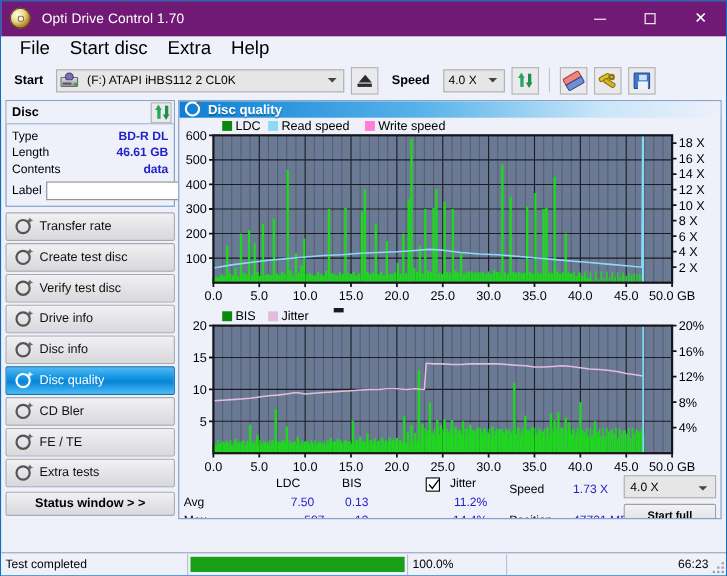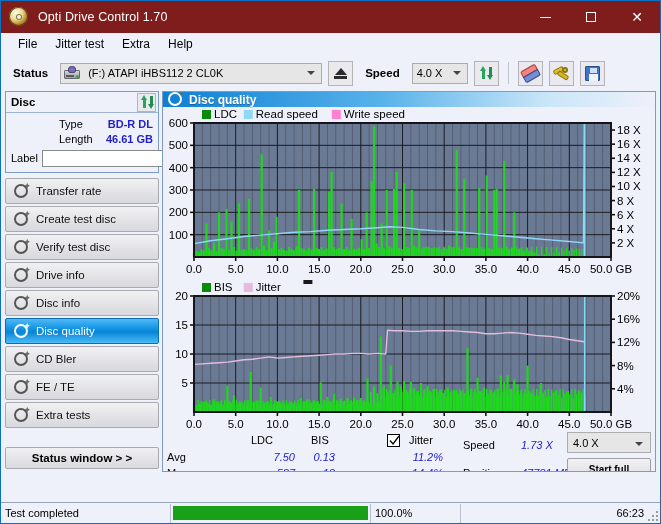--- a/index.html
+++ b/index.html
@@ -13,41 +13,41 @@
   #app{
     position:relative;width:661px;height:524px;
     background:#eef0fa;
     border:1px solid #0b6fc4;
     box-sizing:border-box;
     overflow:hidden;
   }
 
   
   .titlebar{
-    height:32px;background:#7f1d1d;display:flex;align-items:center;
+    height:32px;background:#701a75;display:flex;align-items:center;
     position:relative;
   }
   .tb-icon{width:22px;height:22px;margin-left:7px;margin-right:8px;position:relative;flex:0 0 auto;}
   .tb-icon .disc{
     position:absolute;left:1px;top:1px;width:19px;height:19px;border-radius:50%;
     background:radial-gradient(circle at 35% 32%,#fdfde8 0%,#e8d98a 38%,#b98c2f 62%,#6b4a16 100%);
     box-shadow:inset 0 0 0 1px #5a4010;
   }
   .tb-icon .hole{position:absolute;left:7.5px;top:7.5px;width:6px;height:6px;border-radius:50%;background:#f0f0f0;box-shadow:inset 0 0 0 1px #8d7430;}
   .tb-title{color:#fff;font-size:12.5px;letter-spacing:.1px;}
   .tb-btns{position:absolute;right:0;top:0;height:32px;display:flex;}
   .tb-btn{width:46px;height:32px;display:flex;align-items:center;justify-content:center;color:#fff;font-size:12px;}
   .glyph-min{display:block;width:11px;height:1px;background:#fff;}
   .glyph-max{display:block;width:10px;height:10px;border:1px solid #fff;box-sizing:border-box;}
   .glyph-close{display:block;font-size:14px;line-height:14px;font-family:"DejaVu Sans",sans-serif;}
 
   
   .menubar{height:22px;background:#eef0fa;display:flex;align-items:center;padding-left:8px;gap:0px;
     border-bottom:0px;}
-  .menuitem{padding:2px 9px;font-size:12px;color:#000;}
+  .menuitem{padding:2px 9px;font-size:17px;color:#000;}
 
   
   .toolbar{height:36px;background:#eef0fa;display:flex;align-items:center;padding:0 6px;gap:6px;}
   .tb-label{font-size:11.5px;font-weight:bold;color:#000;margin-left:6px;margin-right:6px;}
   .combo{
     height:21px;background:#e6e6e6;border:1px solid #adadad;box-sizing:border-box;
     display:flex;align-items:center;position:relative;font-size:11px;color:#000;
   }
   .combo .cb-text{padding-left:4px;white-space:nowrap;overflow:hidden;text-align:right;}
   .combo .cb-arrow{
@@ -101,21 +101,21 @@
   
   .left{width:158px;flex:0 0 158px;display:flex;flex-direction:column;padding-left:4px;box-sizing:border-box;}
   .disc-panel{border:1px solid #7a9cc6;background:#eef0fa;box-sizing:border-box;}
   .disc-head{
     height:20px;display:flex;align-items:center;justify-content:space-between;
     border-bottom:1px solid #9fb4d2;padding:0 2px 0 5px;background:#eef0fa;
   }
   .disc-head .t{font-weight:bold;font-size:11.5px;}
   .disc-rows{padding:3px 5px 4px 5px;}
   .drow{display:flex;justify-content:space-between;align-items:center;height:15px;font-size:11px;}
-  .drow .k{color:#000;margin-left:48px;}
+  .drow .k{color:#000;}
   .drow .v{color:#2222c8;font-weight:bold;}
   .labelrow{display:flex;align-items:center;gap:4px;margin-top:2px;height:20px;}
   .labelrow .k{font-size:11px;}
   .label-input{flex:1;height:17px;background:#fff;border:1px solid #8a8a8a;box-sizing:border-box;}
   .cdbtn{width:19px;height:19px;border:1px solid #b4b4b4;background:#e9e9ee;display:flex;align-items:center;justify-content:center;box-sizing:border-box;}
   .cdsm{width:13px;height:13px;border-radius:50%;background:radial-gradient(circle at 36% 32%,#fdfde8 0%,#e6d87f 40%,#c3a63c 70%,#8a6c1f 100%);position:relative;}
   .cdsm:after{content:"";position:absolute;left:4.5px;top:4.5px;width:4px;height:4px;border-radius:50%;background:#f3f3f3;}
 
   .navlist{margin-top:5px;display:flex;flex-direction:column;gap:2px;}
   .navbtn{
@@ -151,21 +151,21 @@
   }
   .dq-head .t{color:#fff;font-weight:bold;font-size:12px;text-shadow:0 1px 0 rgba(0,0,0,.25);}
   .dq-head .navicon .ring{border-color:#fff;}
 
   .chartwrap{position:relative;}
   .chart-svg{display:block;}
 
   
   .stats{position:relative;height:60px;padding-top:2px;}
   .st{position:absolute;font-size:11px;color:#000;white-space:nowrap;}
-  .st.v{color:#2222c8;font-style:italic;}
+  .st.v{color:#2222c8;}
   .chk{position:absolute;width:13px;height:13px;border:1px solid #000;background:#fff;box-sizing:border-box;}
   .chk svg{position:absolute;left:1px;top:0px;}
   .btn{
     position:absolute;border:1px solid #a0a0a6;background:linear-gradient(#f2f2f4,#dcdce1);
     box-sizing:border-box;font-size:10px;display:flex;align-items:center;justify-content:center;
     border-radius:2px;color:#000;
   }
   .btn.bold{font-weight:bold;}
   .sp-combo{position:absolute;height:21px;width:84px;background:#e6e6e6;border:1px solid #adadad;box-sizing:border-box;font-size:11px;display:flex;align-items:center;}
 
@@ -203,27 +203,27 @@
           <span class="glyph-max"></span>
         </div>
       <div class="tb-btn close">
           <span class="glyph-close">✕</span>
         </div>
     </div>
   </div>
 
   <div class="menubar">
     <div class="menuitem">File</div>
-    <div class="menuitem">Jitter test</div>
+    <div class="menuitem">Start disc</div>
     <div class="menuitem">Extra</div>
     <div class="menuitem">Help</div>
   </div>
 
   <div class="toolbar">
-    <div class="tb-label">Status</div>
+    <div class="tb-label">Start</div>
     <div class="combo drive-combo">
       <div class="drive-icon">
         <div class="body"></div>
           <div class="head"></div>
           <div class="slot"></div>
           <div class="dot"></div>
       </div>
       <div class="cb-text">(F:)  ATAPI iHBS112  2 CL0K</div>
       <div class="cb-arrow"></div>
     </div>
@@ -285,20 +285,24 @@
           </div>
         </div>
         <div class="disc-rows">
           <div class="drow">
             <span class="k">Type</span>
             <span class="v">BD-R DL</span>
           </div>
           <div class="drow">
             <span class="k">Length</span>
             <span class="v">46.61 GB</span>
+          </div>
+          <div class="drow">
+            <span class="k">Contents</span>
+            <span class="v">data</span>
           </div>
           <div class="labelrow">
             <span class="k">Label</span>
             <input class="label-input" type="text" value="" placeholder="" style="">
             <div class="cdbtn">
               <div class="cdsm"></div>
             </div>
           </div>
         </div>
       </div>
@@ -1280,21 +1284,21 @@
         <div class="chk" style="left:224px;top:0px;">
           <svg width="11" height="11" viewBox="0 0 11 11">
               <path d="M1 5.5 L4 9 L10 1" stroke="#000" stroke-width="1.3" fill="none"></path>
             </svg>
         </div>
         <div class="st" style="left:246px;top:0px;">Jitter</div>
         <div class="st" style="left:300px;top:5px;">Speed</div>
         <div class="st v" style="left:358px;top:5px;">1.73 X</div>
 
         <div class="st" style="left:4px;top:17px;">Avg</div>
-        <div class="st v" style="left:92px;top:17px;width:40px;text-align:right;">7.50</div>
+        <div class="st v" style="left:92px;top:17px;width:40px;text-align:center;">7.50</div>
         <div class="st v" style="left:140px;top:17px;width:32px;text-align:right;">0.13</div>
         <div class="st v" style="left:232px;top:17px;width:48px;text-align:right;">11.2%</div>
 
         <div class="st" style="left:4px;top:33px;">Max</div>
         <div class="st v" style="left:92px;top:33px;width:40px;text-align:right;">587</div>
         <div class="st v" style="left:140px;top:33px;width:32px;text-align:right;">13</div>
         <div class="st v" style="left:232px;top:33px;width:48px;text-align:right;">14.4%</div>
         <div class="st" style="left:300px;top:33px;">Position</div>
         <div class="st v" style="left:358px;top:33px;">47731 MB</div>
 

